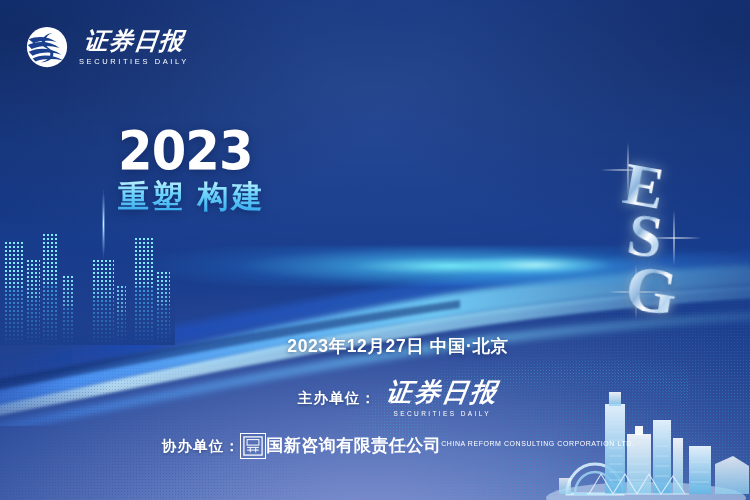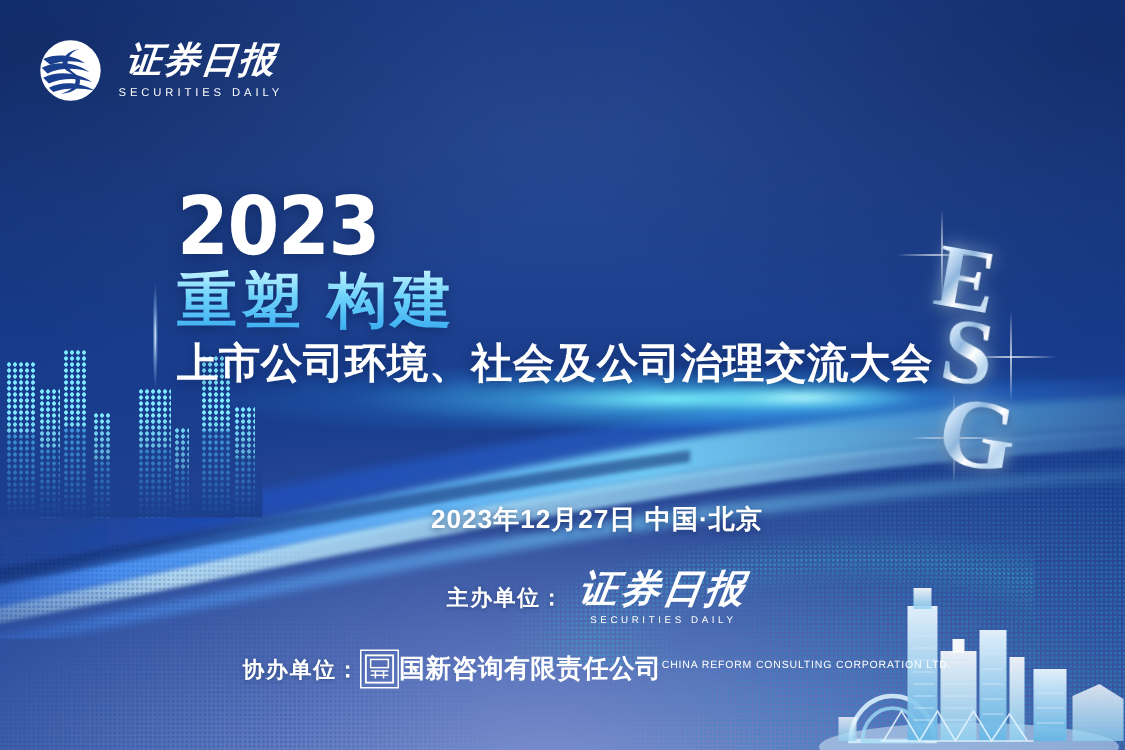--- a/index.html
+++ b/index.html
@@ -71,21 +71,21 @@
   .hdr .cn{font-size:24px;line-height:1;color:#fff;font-weight:700;letter-spacing:1px;
     font-family:"Liberation Serif","DejaVu Serif",serif;font-style:italic;
     transform:skewX(-6deg);white-space:nowrap;}
   .hdr .en{font-size:7.5px;letter-spacing:2.6px;color:#fff;margin-top:4px;white-space:nowrap;}
 
   
   .headline{position:absolute;left:118px;top:125px;width:560px;}
   .yr{font-size:54px;line-height:.96;font-weight:700;color:#fff;letter-spacing:-1px;
       transform:scaleX(.92);transform-origin:left center;
       text-shadow:0 2px 10px rgba(10,30,80,.55);font-family:"DejaVu Sans",sans-serif;}
-  .slogan{margin-top:3px;font-size:40px;font-weight:700;letter-spacing:3px;line-height:1.08;
+  .slogan{margin-top:3px;font-size:31px;font-weight:700;letter-spacing:3px;line-height:1.08;
     background:linear-gradient(180deg,#bff2ff 0%,#6fd4fb 40%,#35a9ef 100%);
     -webkit-background-clip:text;background-clip:text;color:transparent;
     filter:drop-shadow(0 2px 4px rgba(8,28,78,.55));}
   .subtitle{margin-top:4px;font-size:27.5px;font-weight:700;color:#fff;letter-spacing:.5px;
     line-height:1.12;white-space:nowrap;text-shadow:0 2px 7px rgba(8,28,78,.5);}
 
   
   .esg{position:absolute;right:44px;top:156px;width:110px;height:180px;}
   .esg span{position:absolute;font-family:"Liberation Serif","DejaVu Serif",serif;font-weight:700;
     background:linear-gradient(118deg,#ffffff 0%,#dff0ff 18%,#8fb6dd 40%,#ffffff 55%,#b9d6ef 72%,#f2f9ff 100%);
@@ -230,21 +230,20 @@
     <div class="wordmark">
       <div class="cn">证券日报</div>
       <div class="en">SECURITIES DAILY</div>
     </div>
   </div>
 
   <div class="vbar"></div>
   <div class="headline">
     <div class="yr">2023</div>
     <div class="slogan">重塑 构建</div>
-    <div class="subtitle">上市公司环境、社会及公司治理交流大会</div>
   </div>
 
   <div class="esg">
     <div class="sparkle sp1"></div>
     <div class="sparkle sp2"></div>
     <div class="sparkle sp3"></div>
     <span class="e">E</span>
     <span class="s">S</span>
     <span class="g">G</span>
   </div>

